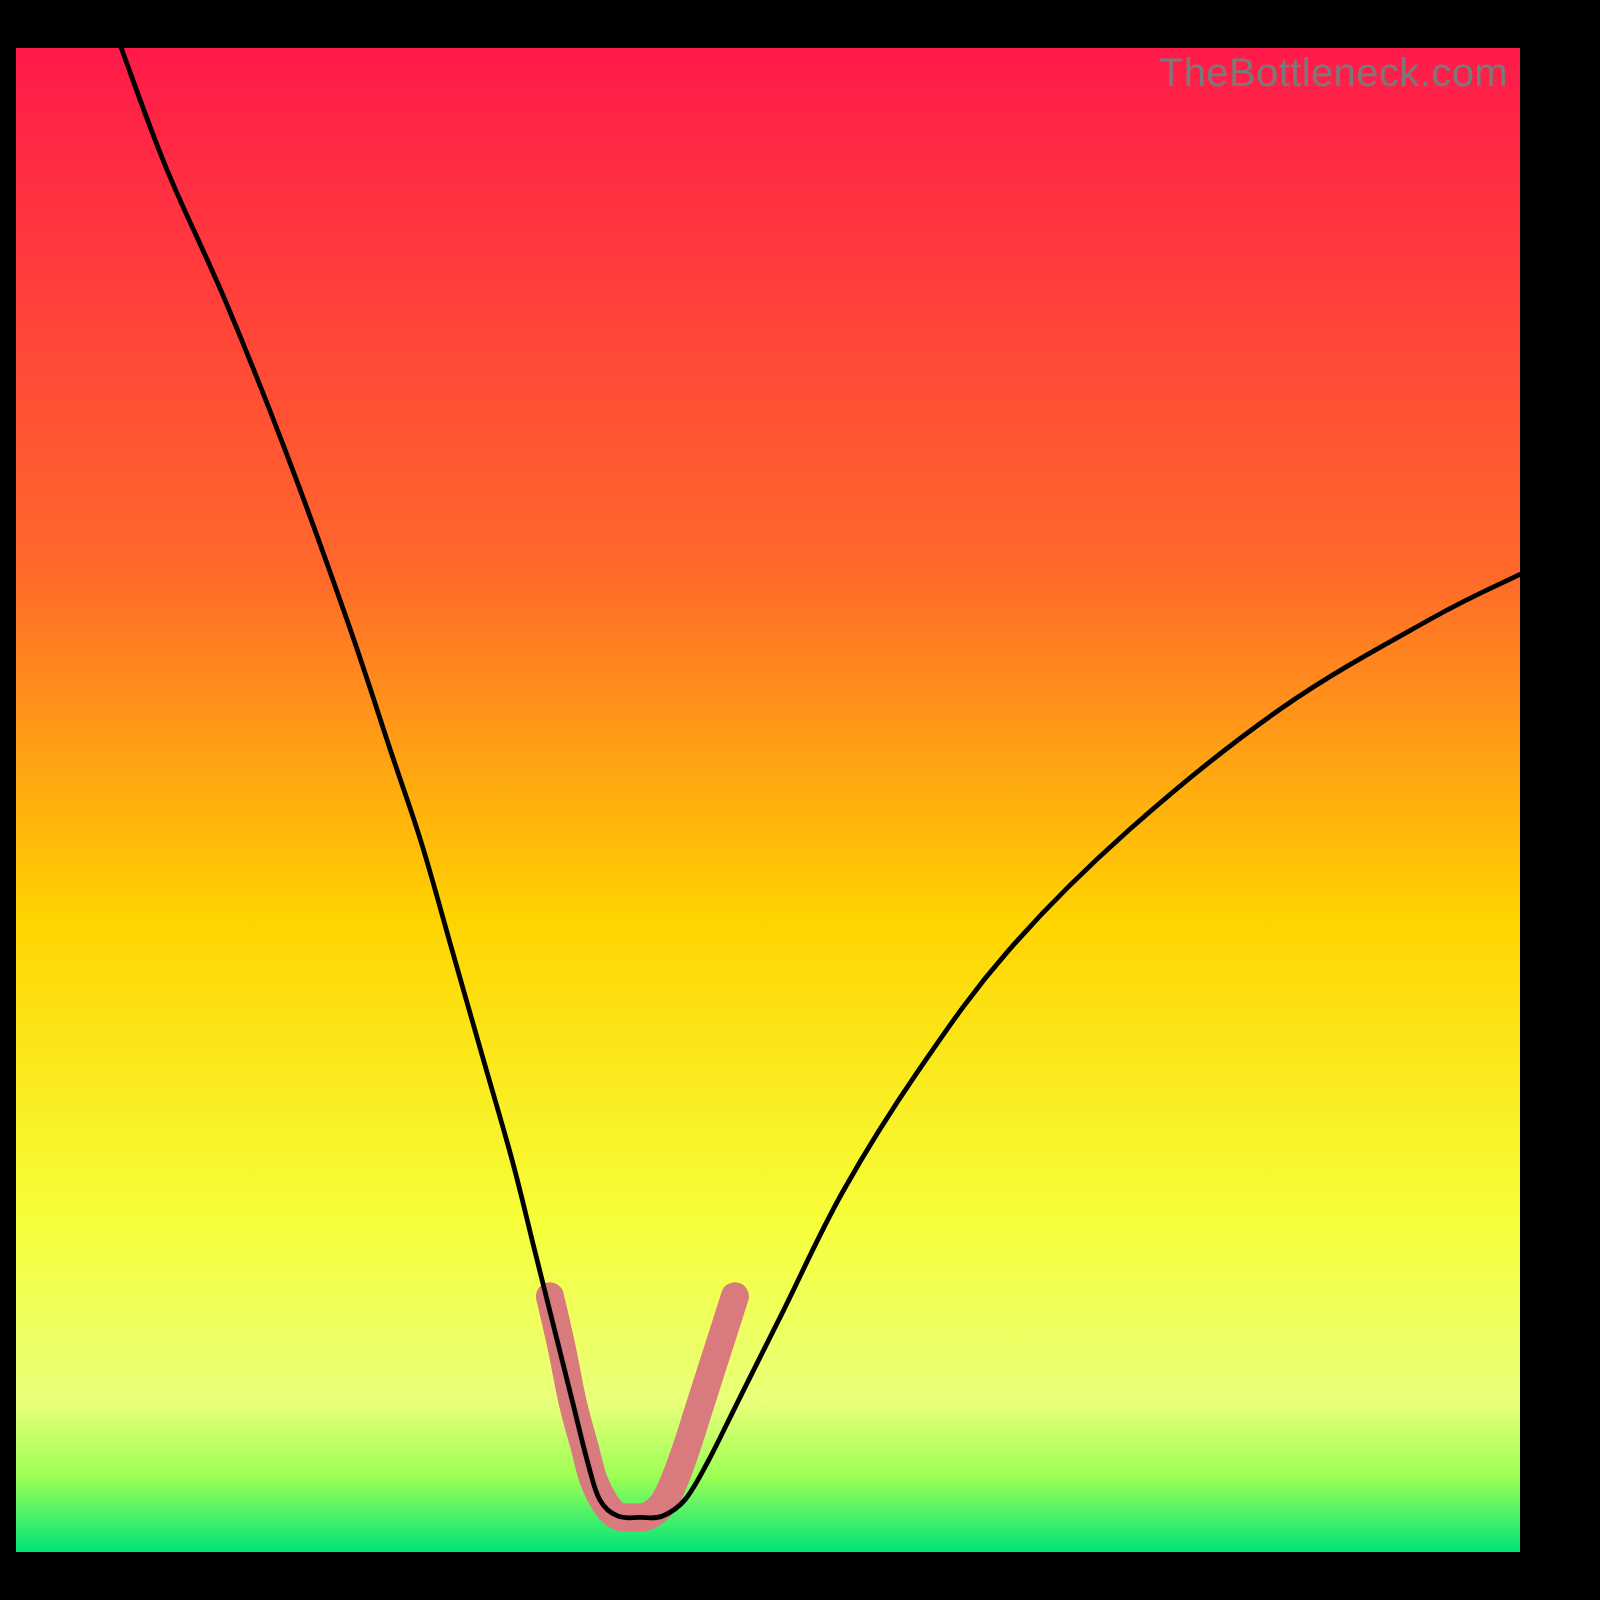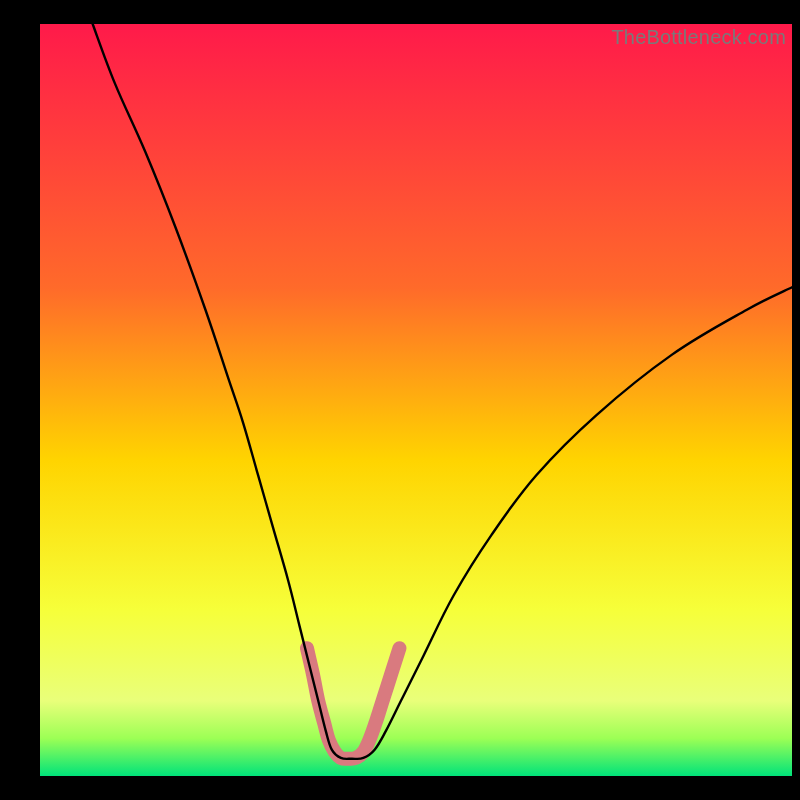--- a/index.html
+++ b/index.html
@@ -6,21 +6,21 @@
     margin: 0;
     padding: 0;
     width: 800px;
     height: 800px;
     background: #000000;
     overflow: hidden;
     font-family: Arial, Helvetica, sans-serif;
   }
   .frame {
     position: absolute;
-    left: 40px;
+    left: 8px;
     top: 24px;
     width: 752px;
     height: 752px;
     background: #000;
   }
   .gradient {
     position: absolute;
     left: 0;
     top: 0;
     width: 752px;

